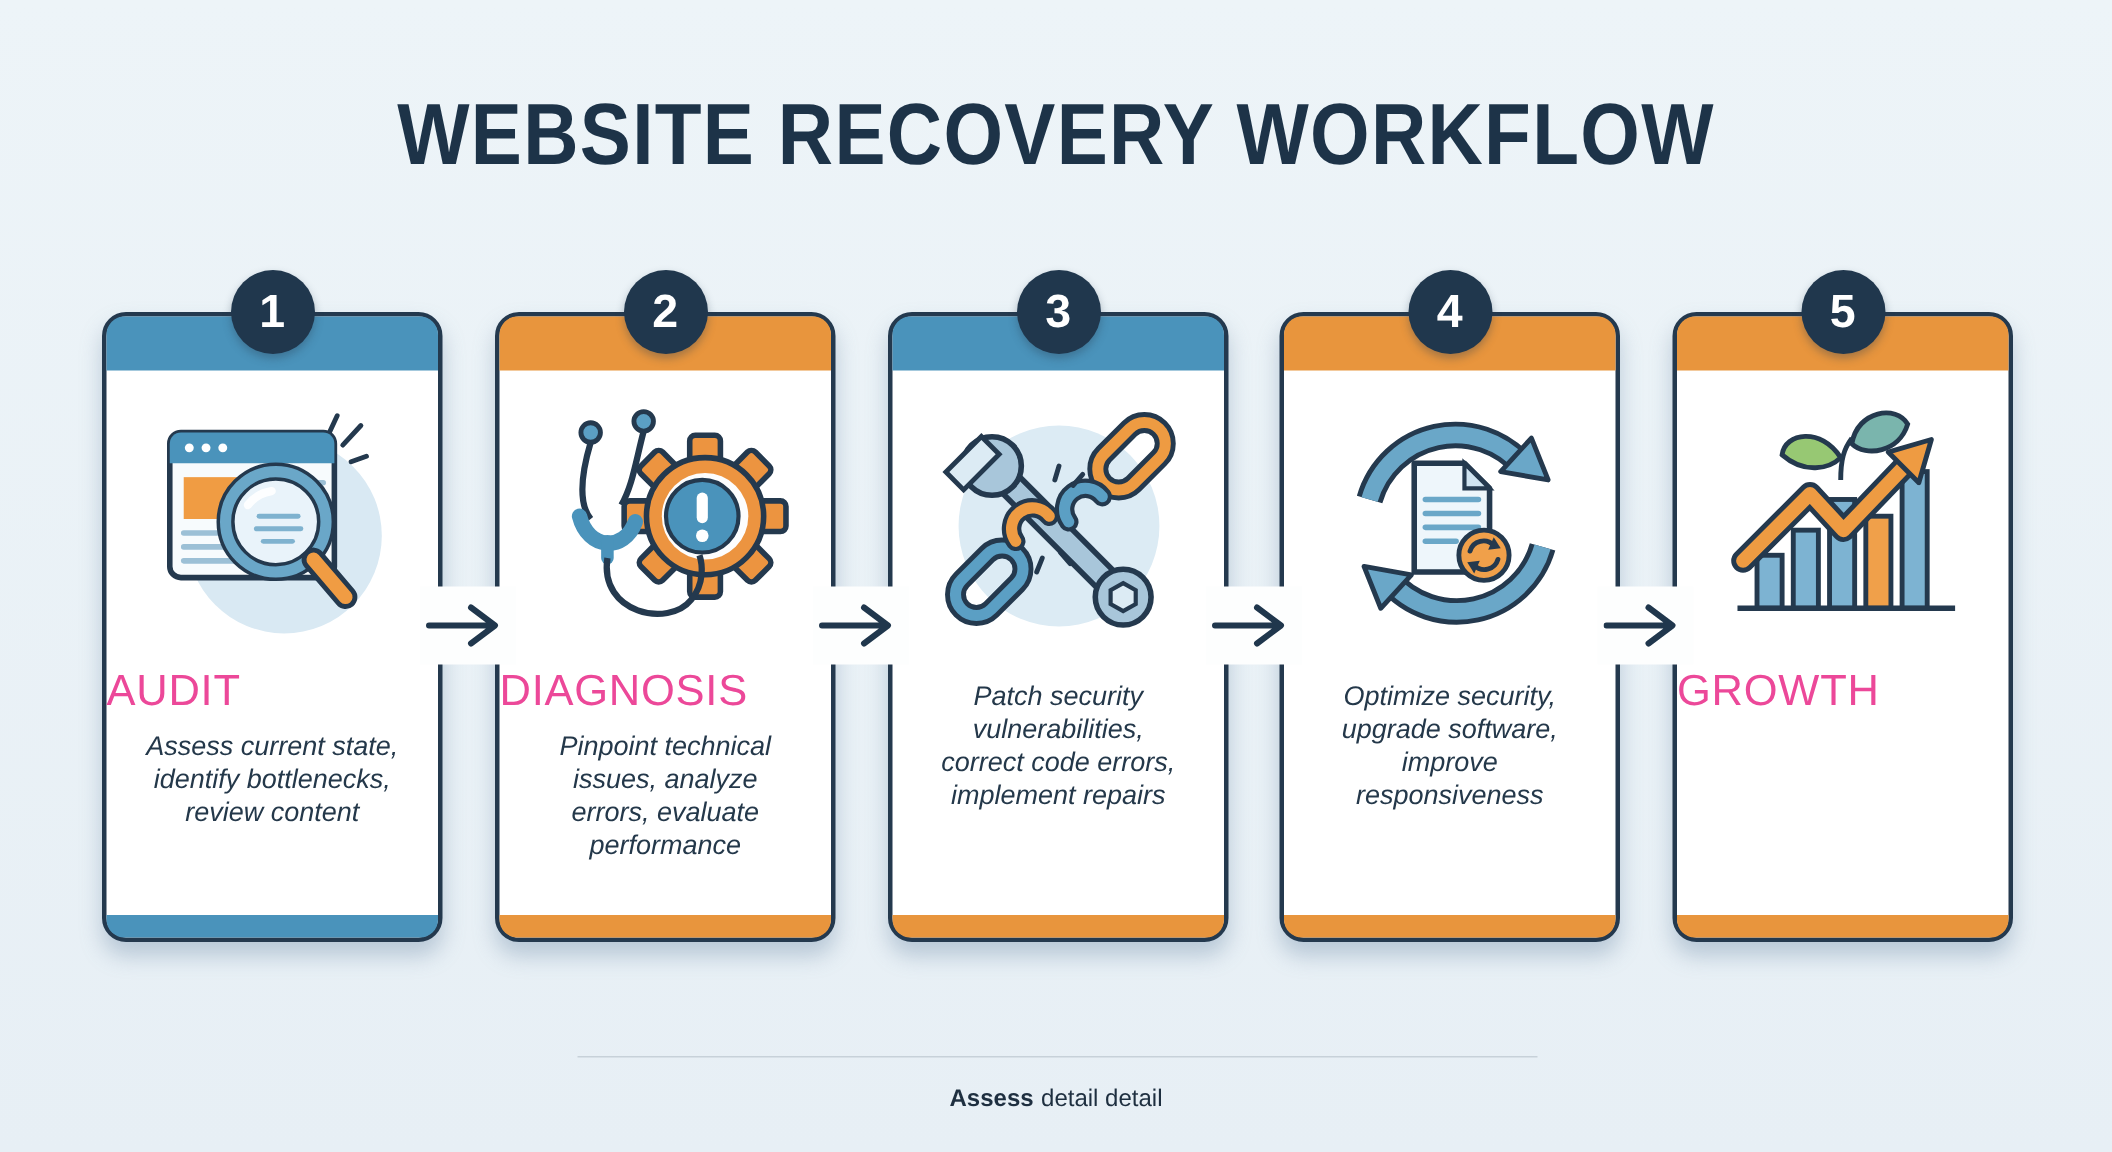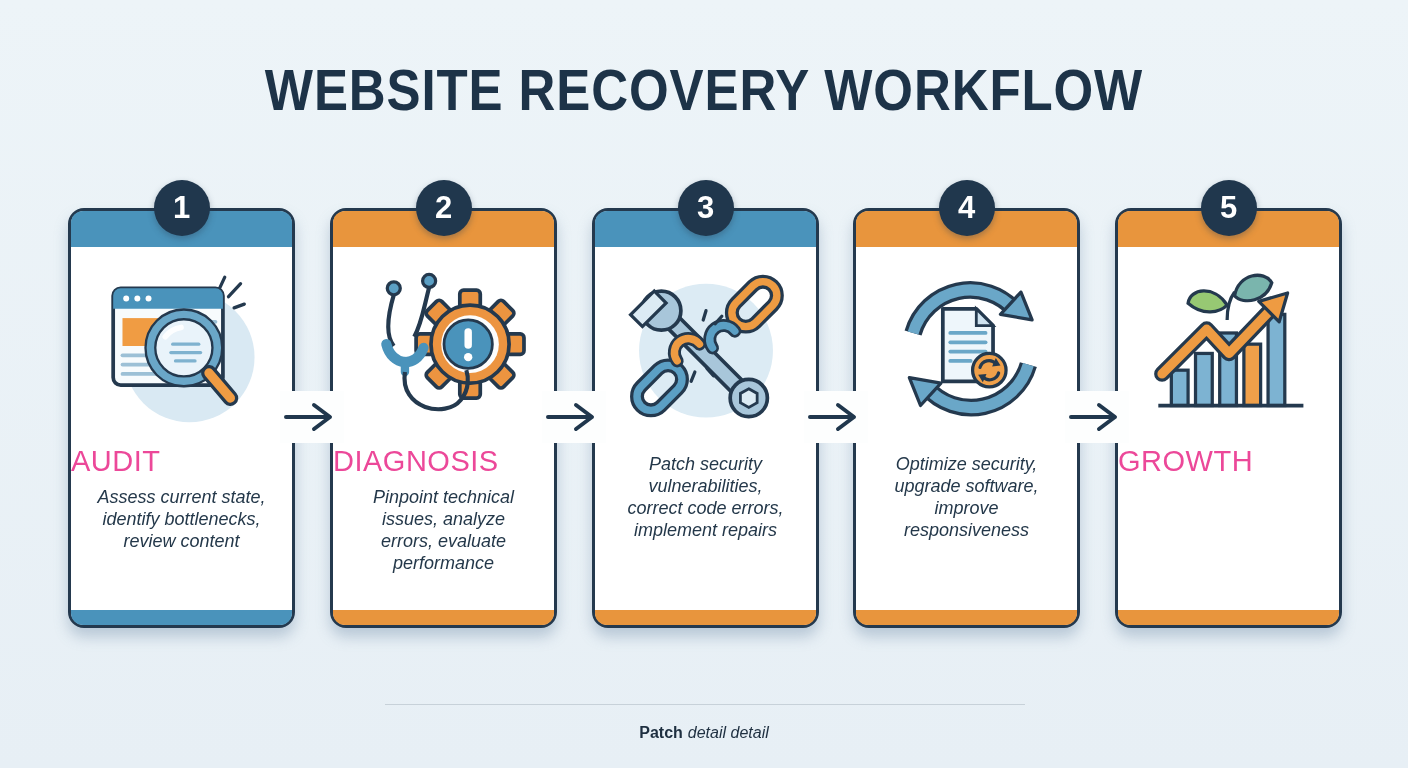--- a/index.html
+++ b/index.html
@@ -30,21 +30,21 @@
   .step-desc{text-align:center;font-size:18px;color:#24384a;line-height:1.22;margin-top:9px;
     white-space:pre-line;flex:none;font-style:italic;}
 
   .connector{position:absolute;top:391px;width:64px;height:52px;background:#fdfefe;
     display:flex;align-items:center;justify-content:center;z-index:2;}
 
   .divider{position:absolute;top:704px;left:385px;width:640px;height:1px;background:#c7d1d9;}
   .brand-line{position:absolute;top:724px;left:0;width:100%;text-align:center;
     font-size:16px;color:#1e2f40;}
   .brand-line .brand{font-weight:700;}
-  .brand-line .detail{font-weight:400;margin-left:5px;font-style:italic;}
+  .brand-line .detail{font-weight:400;margin-left:5px;}
 </style>
 </head>
 <body>
 
 <div class="canvas">
 
   <div class="main-title">WEBSITE RECOVERY WORKFLOW</div>
 
   <div class="card" style="left:68px">
     <div class="badge">
@@ -257,16 +257,16 @@
     </svg>
   </div>
   <div class="connector" style="left:1065px">
     <svg width="56" height="36" viewBox="0 0 56 36">
       <path d="M2 18 H44 M30 6 L46 18 L30 30" stroke="#20374d" stroke-width="4" fill="none" stroke-linecap="round" stroke-linejoin="round"></path>
     </svg>
   </div>
 
   <div class="divider"></div>
   <div class="brand-line">
-    <span class="brand">Patch</span><span class="detail">detail detail</span>
+    <span class="brand">Assess</span><span class="detail">detail detail</span>
   </div>
 
 </div>
 
 </body></html>

